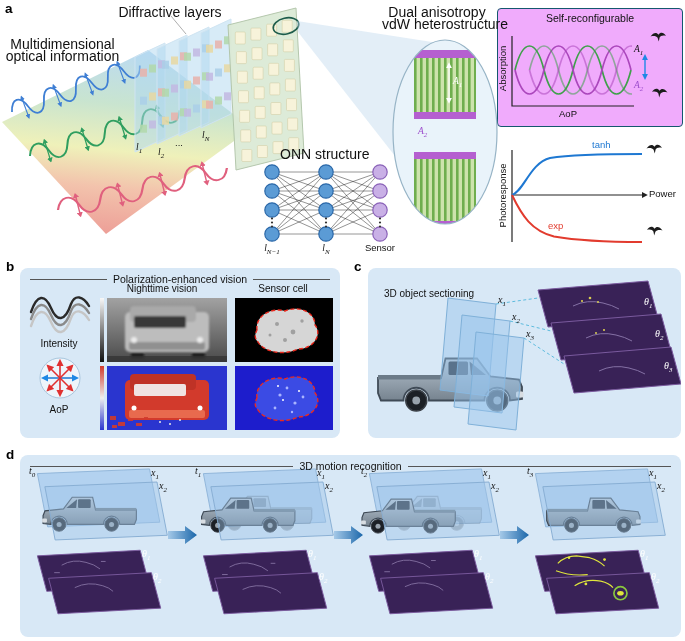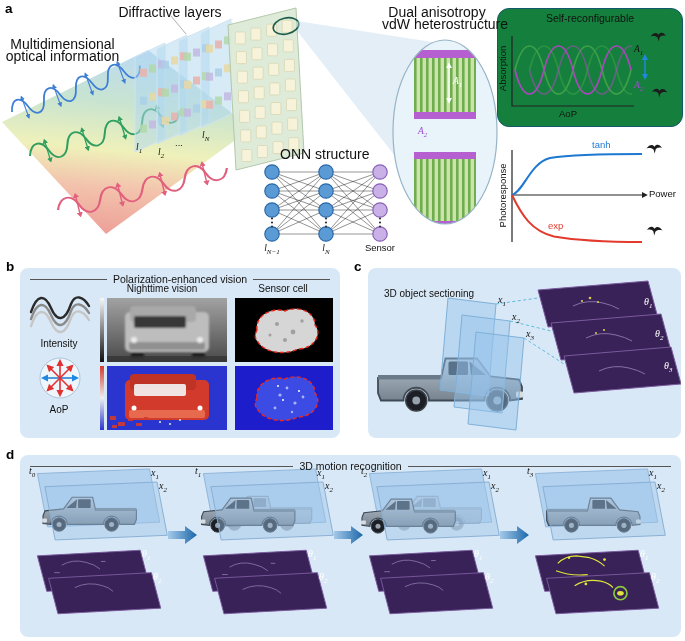--- a/index.html
+++ b/index.html
@@ -10,21 +10,21 @@
   .lbl{position:absolute;font-size:14px;line-height:1.15;white-space:nowrap;z-index:3}
   .sm{font-size:9.5px}
   .ctr{text-align:center}
   .math{font-family:Liberation Serif, serif;font-style:italic}
   .math sub{font-size:7px}
   .white{color:#fff}
   .purple{color:#9c4dcc}
   .blue{color:#1e78d2}
   .red{color:#e23b2e}
   .rot{transform:rotate(-90deg)}
-  .tealbox{position:absolute;background:#15803d;border:1.6px solid #14586e;border-radius:12px;z-index:1}
+  .tealbox{position:absolute;background:#f0abfc;border:1.6px solid #14586e;border-radius:4px;z-index:1}
   .boxtitle{position:absolute;left:0;right:0;top:3px;text-align:center;font-size:10.5px;color:#111;z-index:3}
   .bluebox{position:absolute;background:#d8e8f6;border-radius:8px;overflow:hidden}
   .titlerow{position:absolute;left:10px;right:10px;top:5px;display:flex;align-items:center;gap:6px;z-index:3}
   .titlerow .ln{flex:1;height:1px;background:#555}
   .btitle{font-size:10.5px;color:#111;white-space:nowrap}
   #svgA{left:0;top:0;z-index:2}
   .inlbl{position:absolute;font-size:10px;white-space:nowrap;z-index:3}
 </style>
 </head>
 <body>

